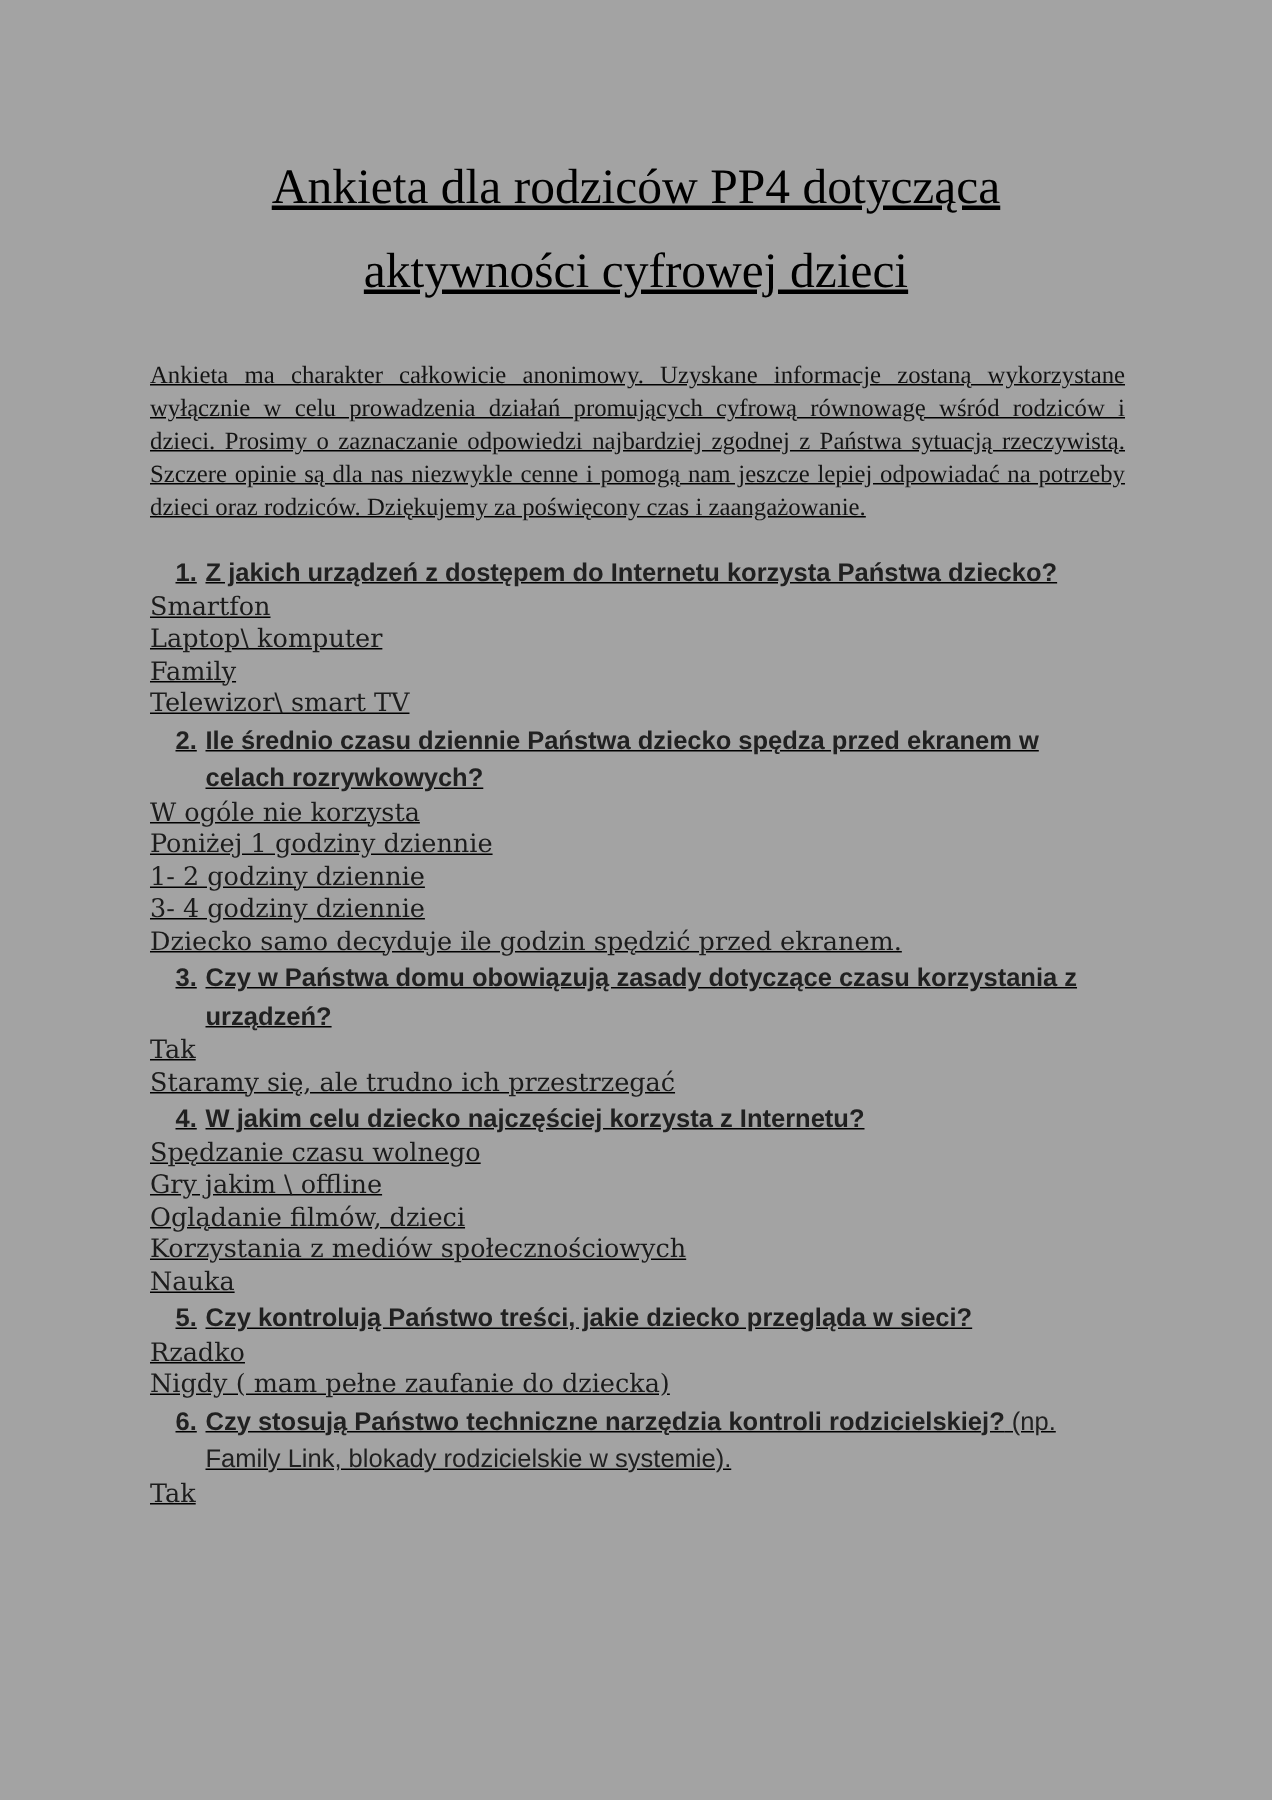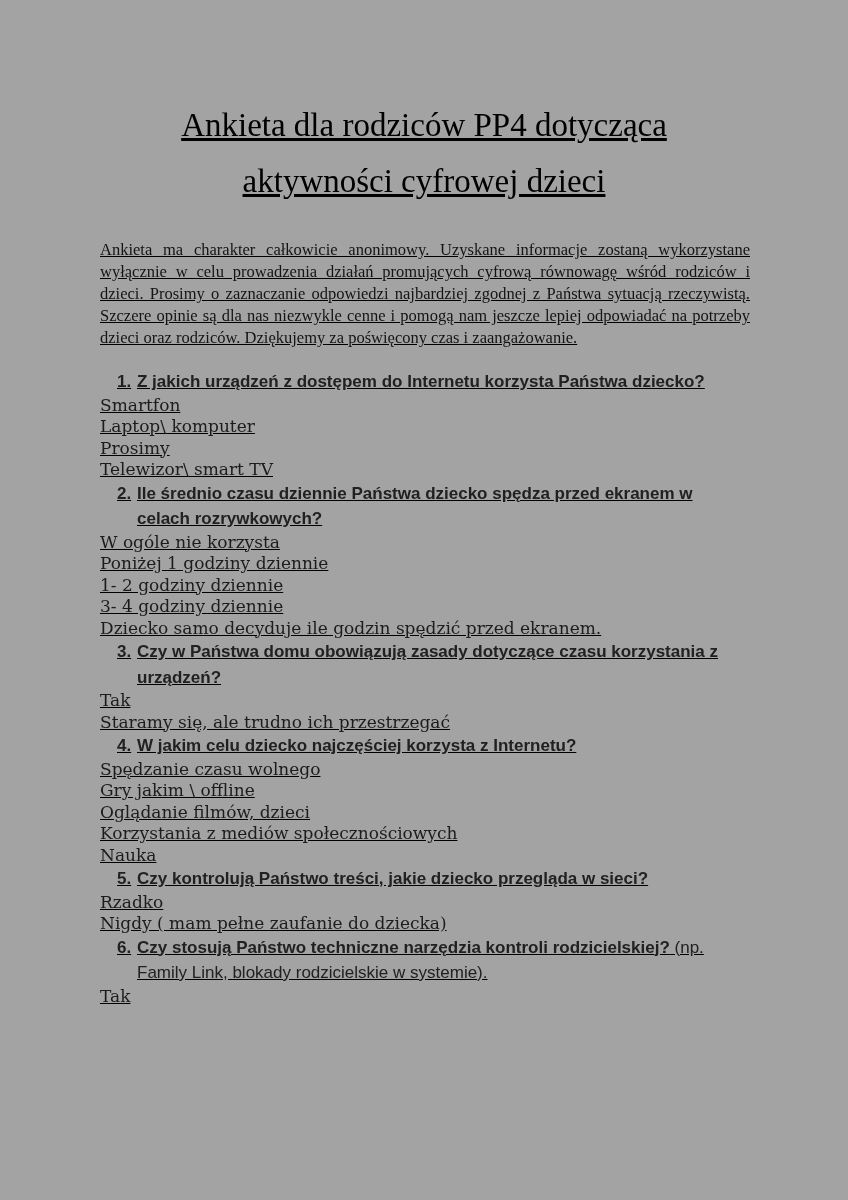--- a/index.html
+++ b/index.html
@@ -80,21 +80,21 @@
 
       <div class="question">
         <span class="qnum">1.</span>
         <div class="qtext">
           <div><span class="bold">Z jakich urządzeń z dostępem do Internetu korzysta Państwa dziecko?</span><span class="reg"></span></div>
         </div>
       </div>
       <div>
         <div class="option">Smartfon</div>
         <div class="option">Laptop\ komputer</div>
-        <div class="option">Prosimy</div>
+        <div class="option">Family</div>
         <div class="option">Telewizor\ smart TV</div>
       </div>
 
       <div class="question">
         <span class="qnum">2.</span>
         <div class="qtext">
           <div><span class="bold">Ile średnio czasu dziennie Państwa dziecko spędza przed ekranem w</span><span class="reg"></span></div>
           <div><span class="bold">celach rozrywkowych?</span><span class="reg"></span></div>
         </div>
       </div>

